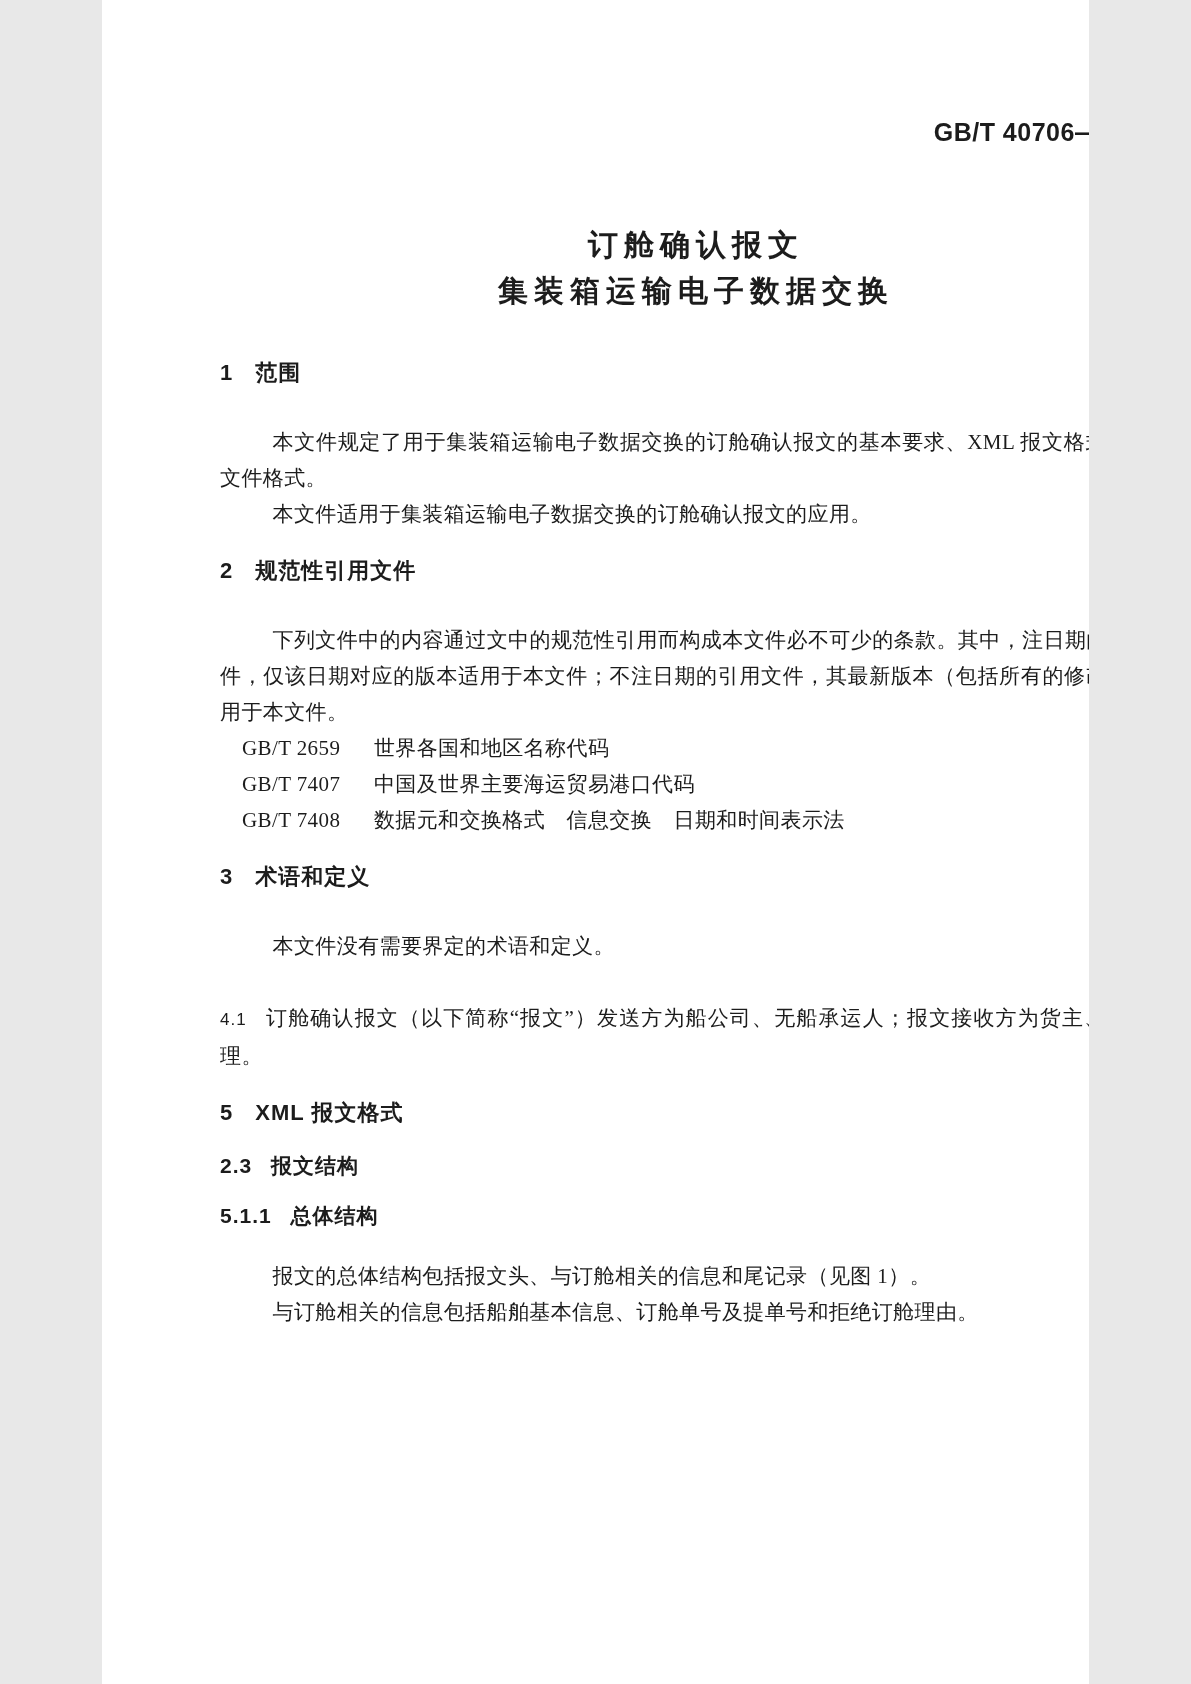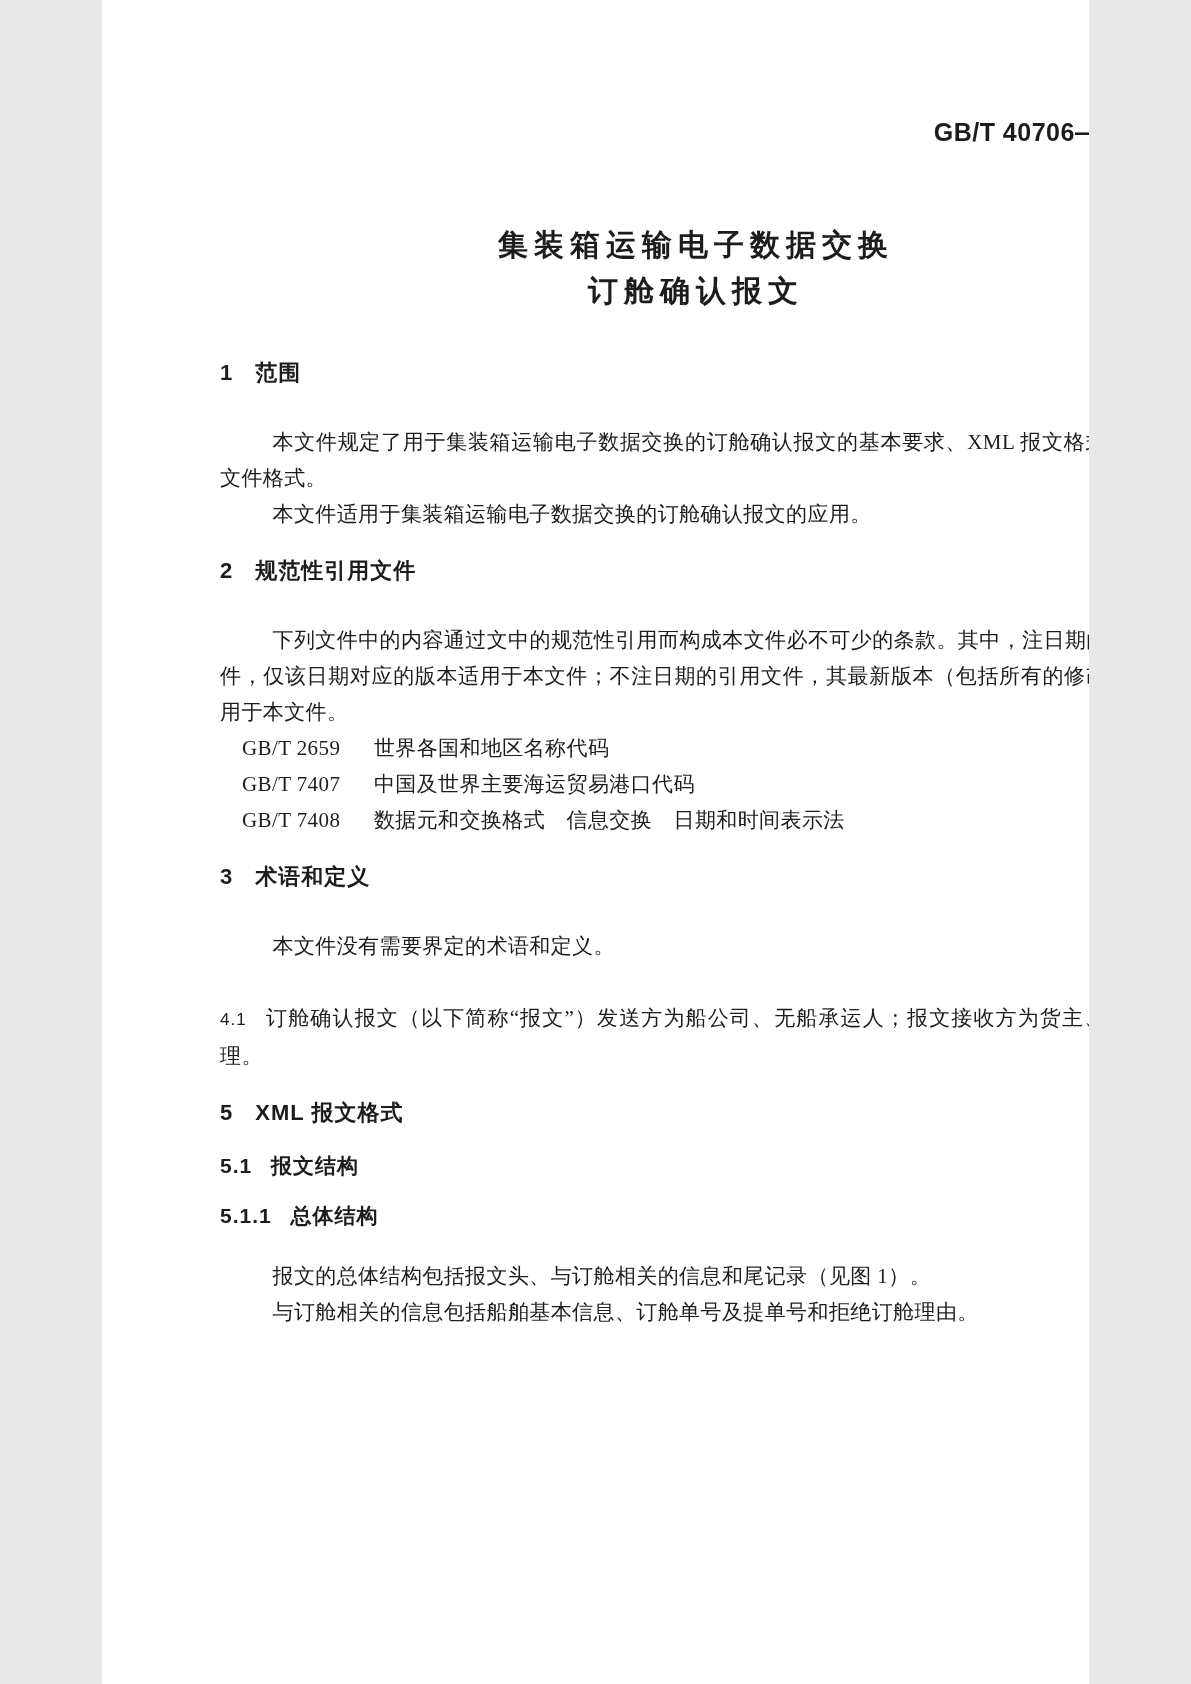--- a/index.html
+++ b/index.html
@@ -91,41 +91,41 @@
 </style>
 </head>
 <body>
 
 <div class="page">
   <div class="content">
 
     <div class="doc-code">GB/T 40706—2021</div>
 
     <div class="doc-title">
+      <div>订舱确认报文</div>
       <div>集装箱运输电子数据交换</div>
-      <div>订舱确认报文</div>
     </div>
 
     <h2 class="clause first"><span class="clause-num">1</span><span class="clause-title">范围</span></h2>
     <p class="body indent mt">本文件规定了用于集装箱运输电子数据交换的订舱确认报文的基本要求、XML 报文格式和平台文件格式。</p>
     <p class="body indent">本文件适用于集装箱运输电子数据交换的订舱确认报文的应用。</p>
 
     <h2 class="clause"><span class="clause-num">2</span><span class="clause-title">规范性引用文件</span></h2>
     <p class="body indent mt">下列文件中的内容通过文中的规范性引用而构成本文件必不可少的条款。其中，注日期的引用文件，仅该日期对应的版本适用于本文件；不注日期的引用文件，其最新版本（包括所有的修改单）适用于本文件。</p>
     <p class="ref"><span class="ref-code">GB/T 2659</span><span class="ref-title">世界各国和地区名称代码</span></p>
     <p class="ref"><span class="ref-code">GB/T 7407</span><span class="ref-title">中国及世界主要海运贸易港口代码</span></p>
     <p class="ref"><span class="ref-code">GB/T 7408</span><span class="ref-title">数据元和交换格式　信息交换　日期和时间表示法</span></p>
 
     <h2 class="clause"><span class="clause-num">3</span><span class="clause-title">术语和定义</span></h2>
     <p class="body indent mt">本文件没有需要界定的术语和定义。</p>
 
     <p class="body mt"><span class="item-num">4.1</span><span>订舱确认报文（以下简称“报文”）发送方为船公司、无船承运人；报文接收方为货主、货运代理。</span></p>
 
     <h2 class="clause"><span class="clause-num">5</span><span class="clause-title">XML 报文格式</span></h2>
-    <h3 class="subclause"><span class="clause-num">5.1</span><span class="clause-title">报文结构</span></h3>
+    <h3 class="subclause"><span class="clause-num">2.3</span><span class="clause-title">报文结构</span></h3>
     <h4 class="subsubclause"><span class="clause-num">5.1.1</span><span class="clause-title">总体结构</span></h4>
     <p class="body indent mt-sm">报文的总体结构包括报文头、与订舱相关的信息和尾记录（见图 1）。</p>
     <p class="body indent">与订舱相关的信息包括船舶基本信息、订舱单号及提单号和拒绝订舱理由。</p>
 
   </div>
 
   <div class="page-number">1</div>
 </div>
 
 </body></html>

